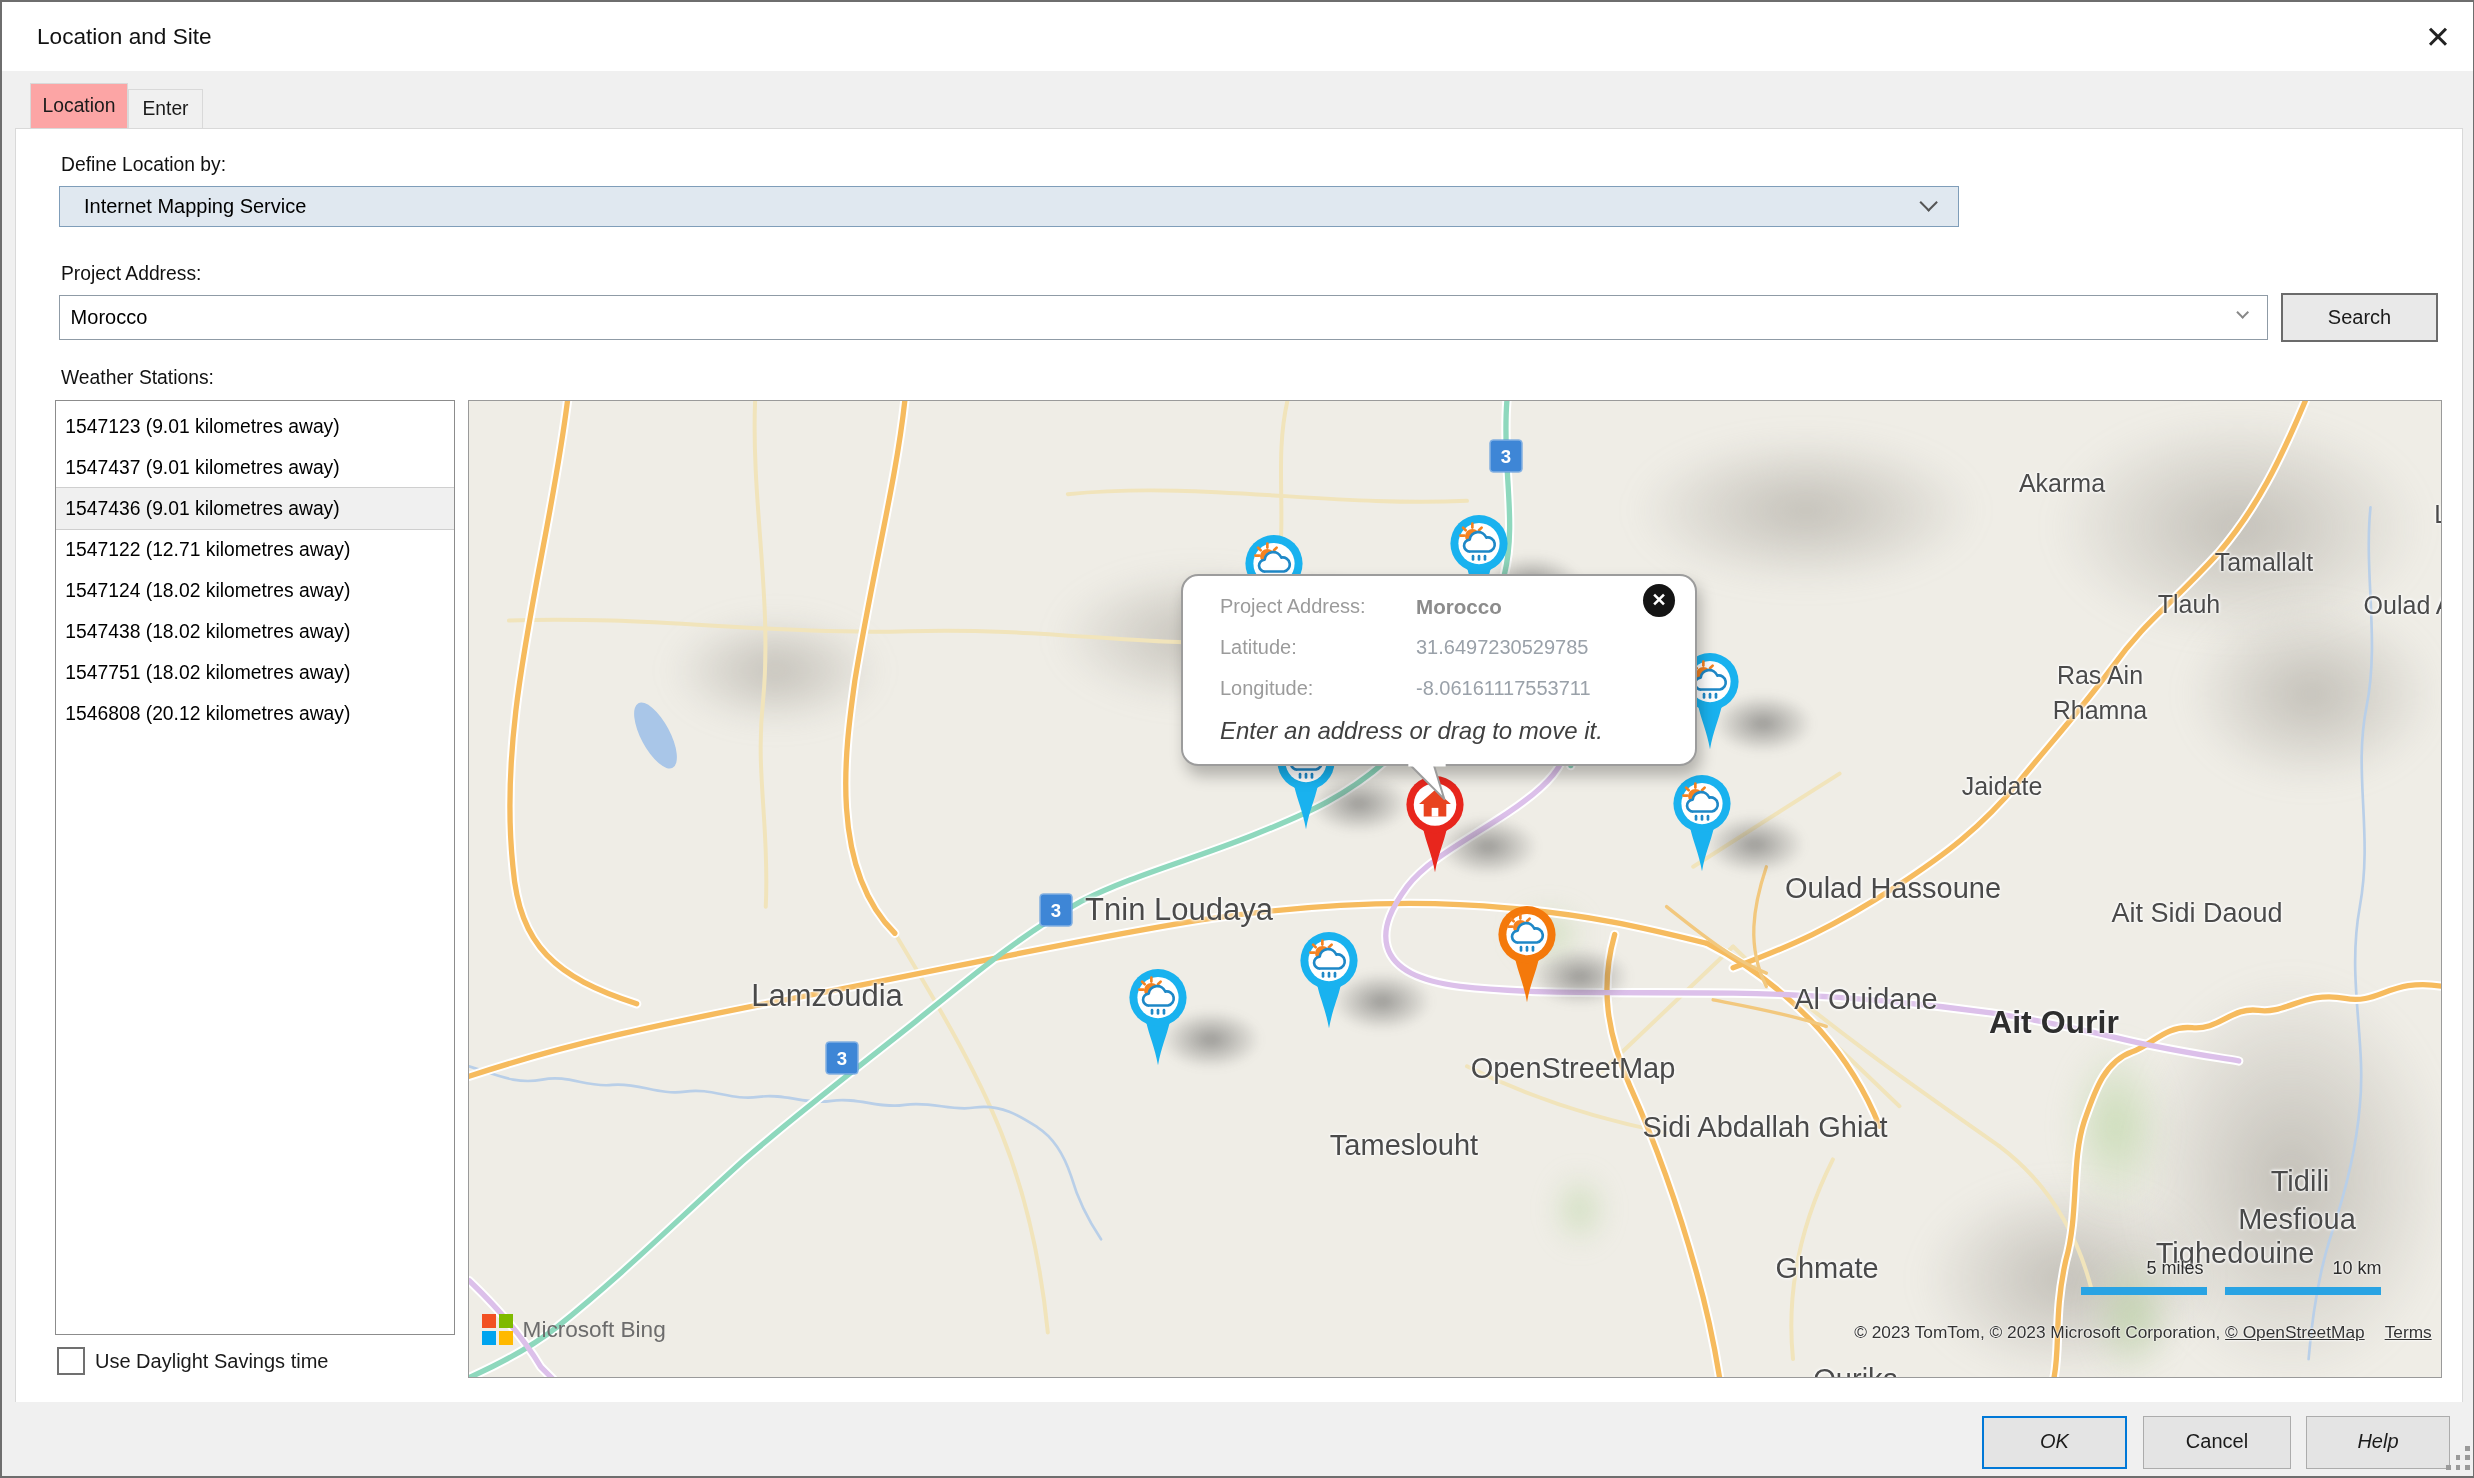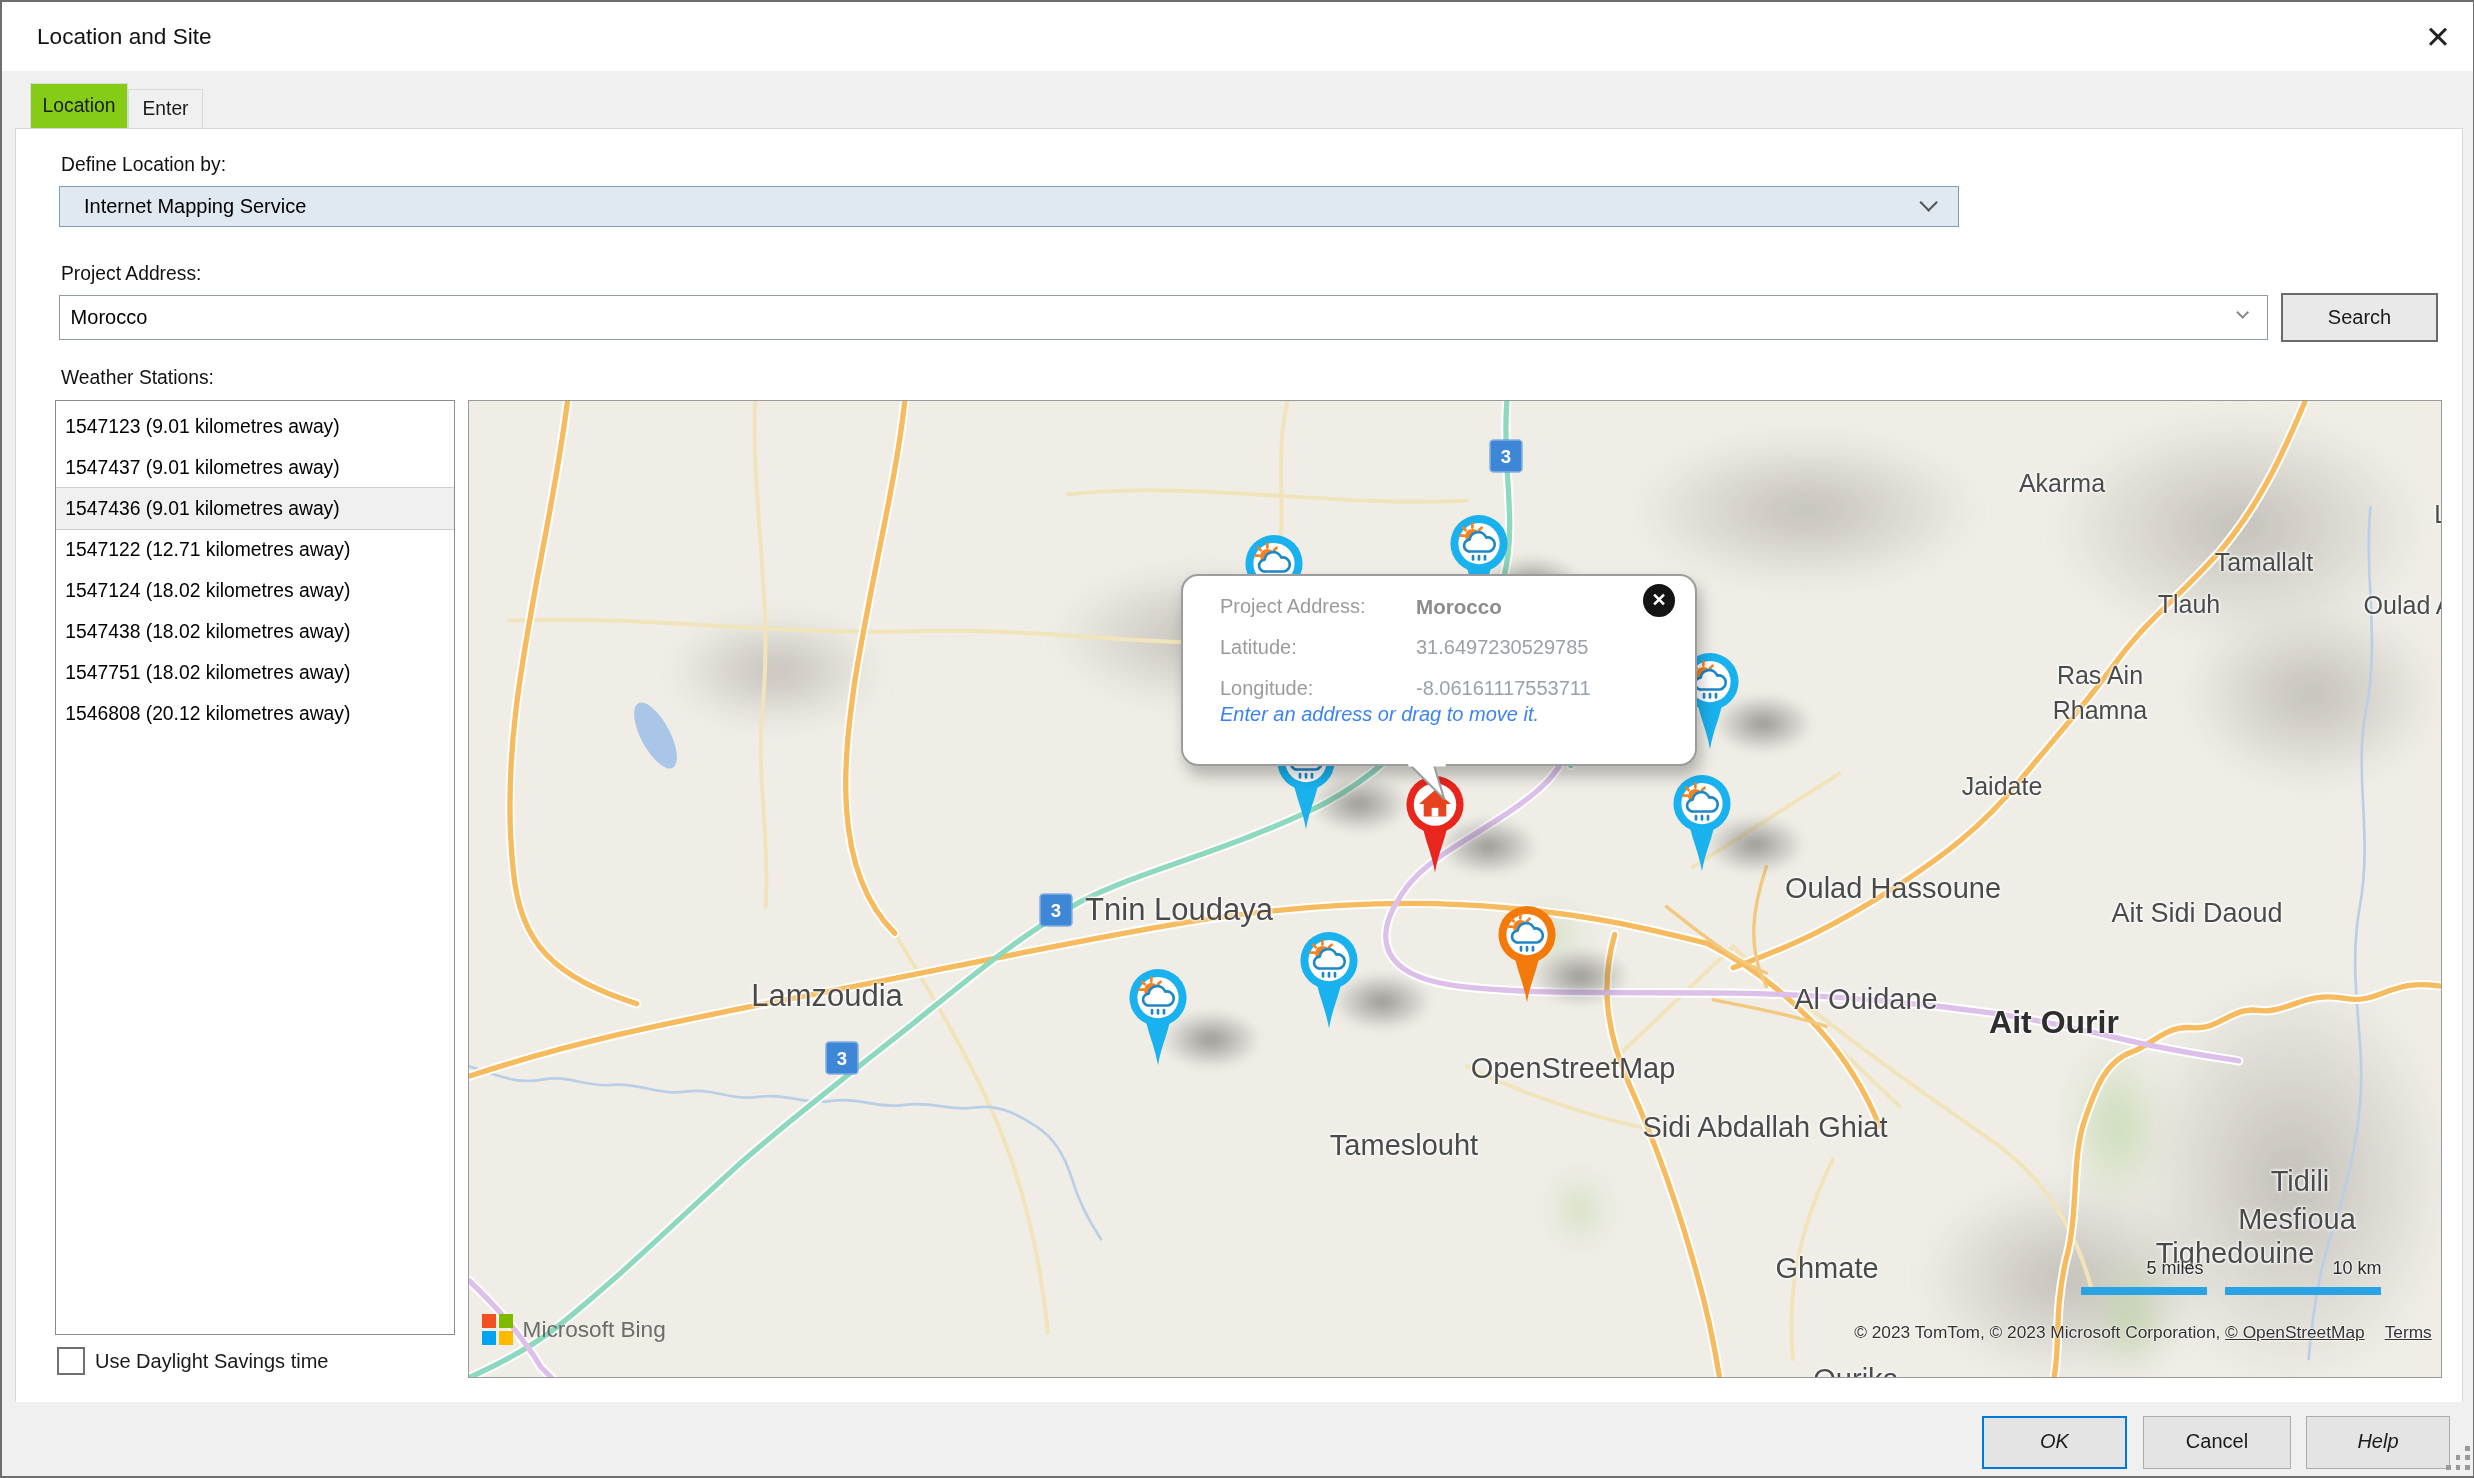--- a/index.html
+++ b/index.html
@@ -9,21 +9,21 @@
     border:2px solid #6e6e6e;overflow:hidden;
     font-family:"Liberation Sans",sans-serif;color:#1a1a1a;
   }
   
   .titlebar{position:absolute;left:0;top:0;width:100%;height:69px;background:#ffffff;}
   .title{position:absolute;left:35px;top:0;height:69px;line-height:69px;font-size:22.6px;color:#111;}
   .closebtn{position:absolute;left:2414px;top:14.6px;width:44px;height:41px;text-align:center;line-height:41px;
     font-size:31px;font-weight:300;color:#222;cursor:pointer;}
   
   .tab{position:absolute;font-size:19.3px;text-align:center;}
-  .tab.active{left:28px;top:81px;width:98px;height:45px;line-height:43px;background:#84cc16;
+  .tab.active{left:28px;top:81px;width:98px;height:45px;line-height:43px;background:#fca5a5;
     border:0.7px solid #d9d9d9;border-bottom:none;z-index:3;}
   .tab.idle{left:126px;top:87px;width:75px;height:39px;line-height:37px;background:#f0f0f0;
     border:0.7px solid #d9d9d9;border-bottom:none;z-index:1;}
   .tabpage{position:absolute;left:13.3px;top:126px;width:2448px;height:1275px;background:#ffffff;
     border:0.7px solid #d9d9d9;z-index:0;}
   
   .flabel{position:absolute;font-size:19.3px;color:#111;z-index:4;}
   .combo1{position:absolute;left:57px;top:184px;width:1900px;height:41px;background:#e0e8f0;
     border:1.3px solid #7f9db9;z-index:4;font-size:20px;line-height:39px;padding-left:24px;color:#000;}
   .combo2{position:absolute;left:57px;top:293px;width:2209px;height:45px;background:#fff;
@@ -55,21 +55,21 @@
     transform:translate(-50%,-50%);box-shadow:inset 0 0 0 1.3px rgba(255,255,255,.35);}
   .pinshadow{position:absolute;width:100px;height:59px;border-radius:50%;filter:blur(4px);z-index:4;
     background:radial-gradient(closest-side,rgba(70,70,70,.5),rgba(70,70,70,0));}
   .pin{position:absolute;width:76px;height:113px;z-index:5;cursor:pointer;}
   
   .tooltip{position:absolute;left:712px;top:173px;width:516px;height:192px;background:#fff;
     border:2px solid #9c9c9c;border-radius:17.3px;z-index:10;box-shadow:4px 9.3px 14.6px rgba(0,0,0,.25);}
   .tt-row{position:absolute;left:37px;font-size:20px;color:#9b9b9b;white-space:nowrap;}
   .tt-val{position:absolute;left:233px;font-size:20px;color:#9aa1a9;white-space:nowrap;}
   .tt-val.bold{font-weight:bold;color:#8c8c8c;font-size:20.6px;}
-  .tt-note{position:absolute;left:37px;top:127px;font-size:20px;font-style:italic;color:#3b82f6;white-space:nowrap;}
+  .tt-note{position:absolute;left:37px;top:141px;font-size:24px;font-style:italic;color:#404040;white-space:nowrap;}
   .tt-close{position:absolute;left:460px;top:8px;width:32px;height:33px;background:#141414;border-radius:50%;
     color:#fff;font-size:18px;font-weight:bold;text-align:center;line-height:33px;cursor:pointer;z-index:11;}
   .tt-pointer{position:absolute;left:220px;top:187px;z-index:9;}
   
   .scaletext{position:absolute;font-size:18px;color:#2b2b2b;z-index:6;transform:translate(-50%,0);
     text-shadow:0 0 2.7px #fff,0 0 2.7px #fff;}
   .scalebar{position:absolute;height:8px;background:#29a3e3;z-index:6;}
   .attrib{position:absolute;right:9.3px;top:921px;font-size:17.3px;color:#333;z-index:6;white-space:nowrap;
     text-shadow:0 0 2px #fff,0 0 2px #fff;}
   .attrib a{color:#333;text-decoration:underline;cursor:pointer;margin-top:20px;}

